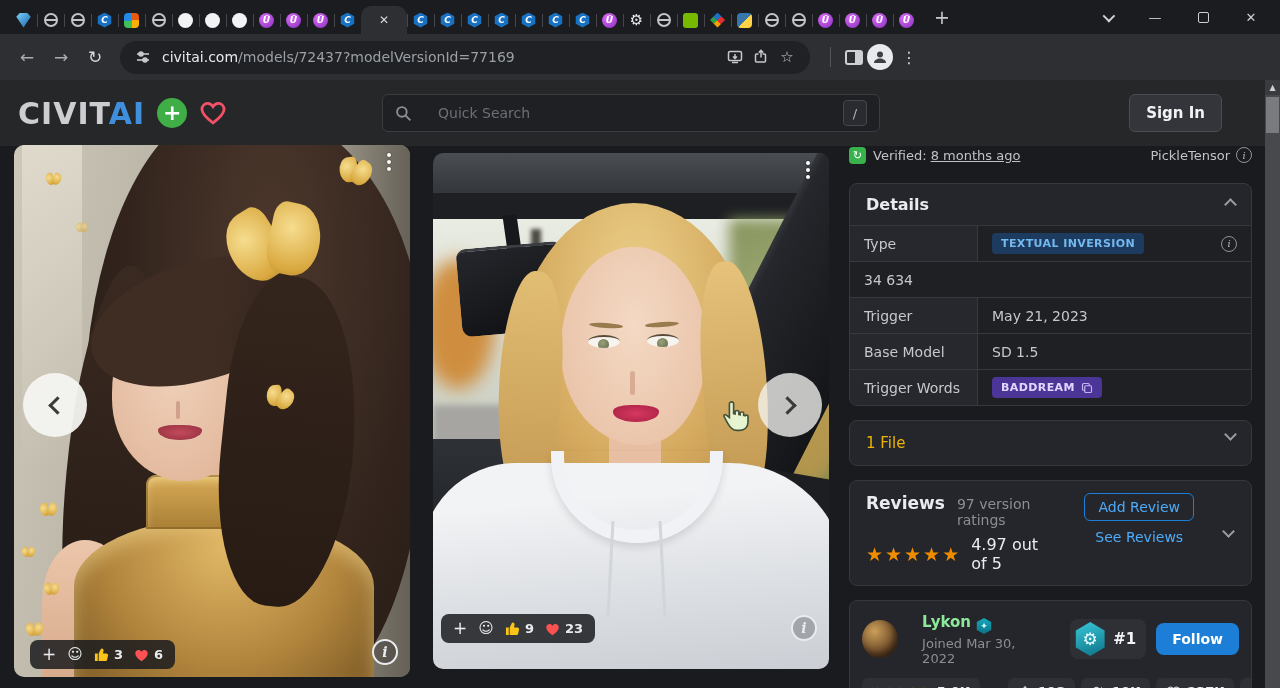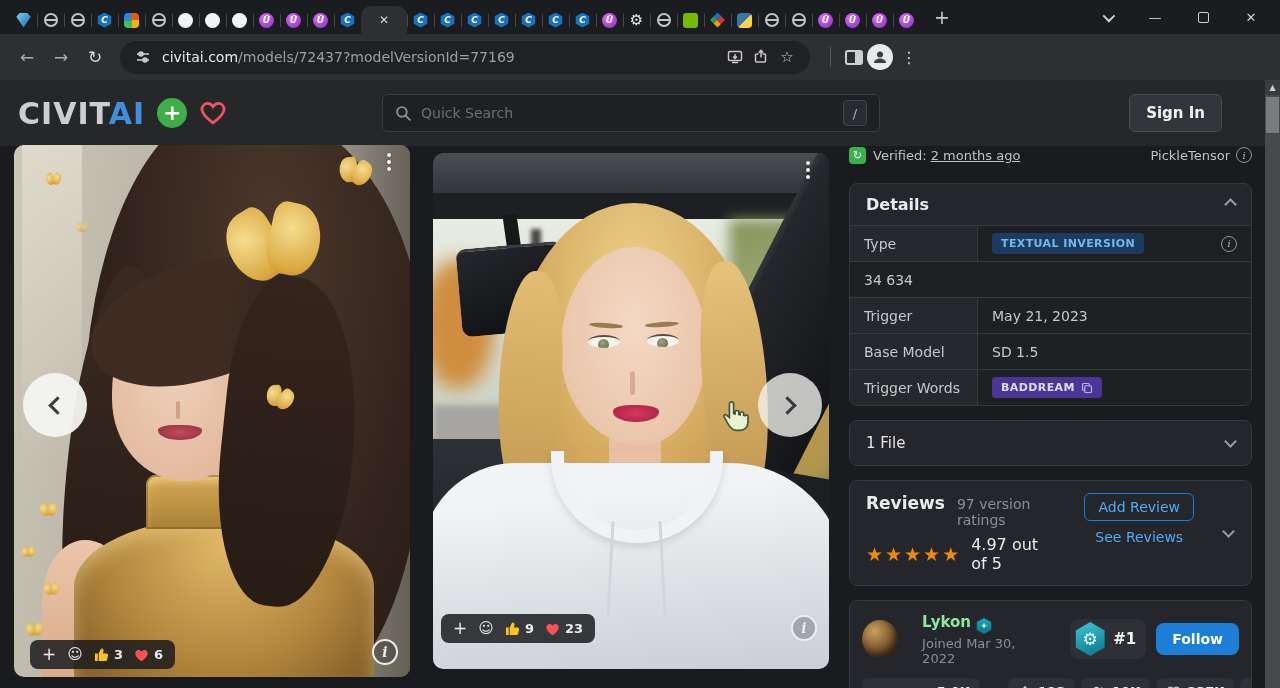--- a/index.html
+++ b/index.html
@@ -53,21 +53,21 @@
   .avatar-btn{width:26px;height:26px;border-radius:50%;background:#e8eaed;display:flex;align-items:center;justify-content:center;cursor:pointer}
   .kebab{color:#cfd0d3;font-size:16px;margin:0 4px;cursor:pointer}
   
   .page{position:relative;width:1280px;height:608px;background:#1a1b1e;overflow:hidden}
   .site-header{position:absolute;left:0;top:0;width:1280px;height:66px;background:#262729;display:flex;align-items:center;padding:0 18px}
   .logo{font-size:30px;font-weight:800;letter-spacing:1px;color:#ccced1;cursor:pointer}
   .logo .accent{color:#3f8fdd}
   .plus-btn{width:30px;height:30px;border-radius:50%;background:#3fae47;color:#fff;font-size:22px;font-weight:bold;display:flex;align-items:center;justify-content:center;margin-left:12px;cursor:pointer;line-height:0}
   .heart-btn{margin-left:12px;cursor:pointer;display:flex}
   .search{position:absolute;left:382px;top:14px;width:498px;height:38px;background:#1f2024;border:1px solid #3b3d42;border-radius:6px;display:flex;align-items:center;padding:0 12px;cursor:text}
-  .search-ph{color:#6b6f76;font-size:14px;margin-left:9px;flex:1}
+  .search-ph{color:#6b6f76;font-size:14px;margin-left:26px;flex:1}
   .kbd{min-width:24px;height:26px;border:1px solid #45474d;background:#2a2b30;border-radius:4px;color:#b3b5ba;font-size:13px;display:flex;align-items:center;justify-content:center;padding:0 7px}
   .signin{position:absolute;right:58px;top:14px;height:38px;background:#34353a;border:1px solid#4a4c52;border-radius:6px;color:#f1f2f4;font-size:15px;font-weight:600;display:flex;align-items:center;padding:0 16px;cursor:pointer}
   
   .scrollbar{position:absolute;right:0;top:0;width:15px;height:608px;background:#48494d;z-index:60}
   .sb-up{height:15px;display:flex;align-items:center;justify-content:center;color:#cfd0d2;font-size:8px;background:#3a3b3f;cursor:pointer}
   .sb-thumb{position:absolute;left:1px;top:17px;width:13px;height:36px;background:#7a7b7f;cursor:grab}
   
   .imgcard{position:absolute;border-radius:10px;overflow:hidden;background:#222}
   .card1{left:14px;top:65px;width:396px;height:532px}
   .card2{left:433px;top:73px;width:396px;height:516px}
@@ -163,21 +163,21 @@
   .chev-down{transform:rotate(-45deg);margin-top:-4px}
   .dt-row{display:flex;border-top:1px solid #36383e;min-height:36px}
   .dt-label{width:128px;background:#27282d;color:#c7c8cb;font-size:14px;font-weight:500;display:flex;align-items:center;padding:0 14px;border-right:1px solid #36383e;flex-shrink:0}
   .dt-value{flex:1;background:#1f2024;color:#c7c8cb;font-size:14px;display:flex;align-items:center;padding:6px 14px;gap:8px}
   .badge-blue{background:#1d3a5f;color:#74b8f0;font-size:11px;font-weight:700;letter-spacing:.4px;padding:4px 9px;border-radius:4px;cursor:pointer}
   .badge-purple{background:#4b3596;color:#e2d8ff;font-size:11px;font-weight:700;letter-spacing:.4px;padding:4px 9px;border-radius:4px;display:inline-flex;align-items:center;gap:6px;cursor:pointer}
   .hashpill{display:inline-flex;align-items:stretch;border:1px solid #5c5f66;border-radius:14px;overflow:hidden;height:25px}
   .hash-algo{display:flex;align-items:center;padding:0 9px;font-size:11px;font-weight:700;color:#e9ecef;border-right:1px solid #5c5f66}
   .hash-val{display:flex;align-items:center;padding:0 16px;font-size:12px;font-weight:600;color:#e2e3e6;letter-spacing:.5px}
   .hash-btn{display:flex;align-items:center;padding:0 9px;border-left:1px solid #5c5f66;cursor:pointer}
-  .filecard{display:flex;align-items:center;justify-content:space-between;padding:13px 16px;font-size:15px;color:#e5e5e5;cursor:pointer}
+  .filecard{display:flex;align-items:flex-start;justify-content:space-between;padding:13px 16px;font-size:15px;color:#eab308;cursor:pointer}
   .rev{display:flex;padding:12px 14px 12px 16px;gap:26px}
   .rev-left{flex:1}
   .rev-r1{display:flex;align-items:baseline;gap:12px}
   .rev-title{font-size:17px;font-weight:600;color:#e9ecef}
   .rev-sub{font-size:14px;color:#8b8e94}
   .rev-r2{display:flex;align-items:center;gap:10px;margin-top:7px}
   .stars{color:#f08c00;font-size:19px;letter-spacing:2px;line-height:1}
   .rev-score{font-size:16px;color:#e9ecef}
   .rev-right{display:flex;flex-direction:column;align-items:center;gap:8px}
   .addrev{border:1px solid #1c7ed6;color:#4dabf7;font-size:14px;font-weight:500;border-radius:6px;padding:5px 13px;cursor:pointer;background:transparent}
@@ -507,21 +507,21 @@
   <span class="cursor">
     <svg viewBox="0 0 24 24" width="36" height="36">
         <path d="M9 2.6c.8 0 1.4.6 1.4 1.4v6.4l1 .2V9c0-.9 2.5-.9 2.5 0v2l.9.2v-1.3c0-.8 2.3-.8 2.3 0v1.7l1 .2c.1-.6 1.9-.5 1.9.2v4.2c0 3-2.1 5.4-5.4 5.4h-2.2c-2.9 0-4.6-2.4-6-4.9L4 12.3c-.5-.8.7-1.7 1.4-1L7.6 13V4c0-.8.6-1.4 1.4-1.4z" fill="#e7f4d2" stroke="#45523a" stroke-width="1.1"></path>
       </svg>
   </span>
 
   <div class="panel">
     <div class="vrow">
       <span class="vshield">↻</span>
       <span class="vtext">Verified:</span>
-      <span class="vlink">2 months ago</span>
+      <span class="vlink">8 months ago</span>
       <span class="vright">
         <span>PickleTensor</span>
         <span class="icirc">i</span>
       </span>
     </div>
 
     <div class="card">
       <div class="dt-head">
         <span>Details</span>
         <i class="chev2 chev-up"></i>

